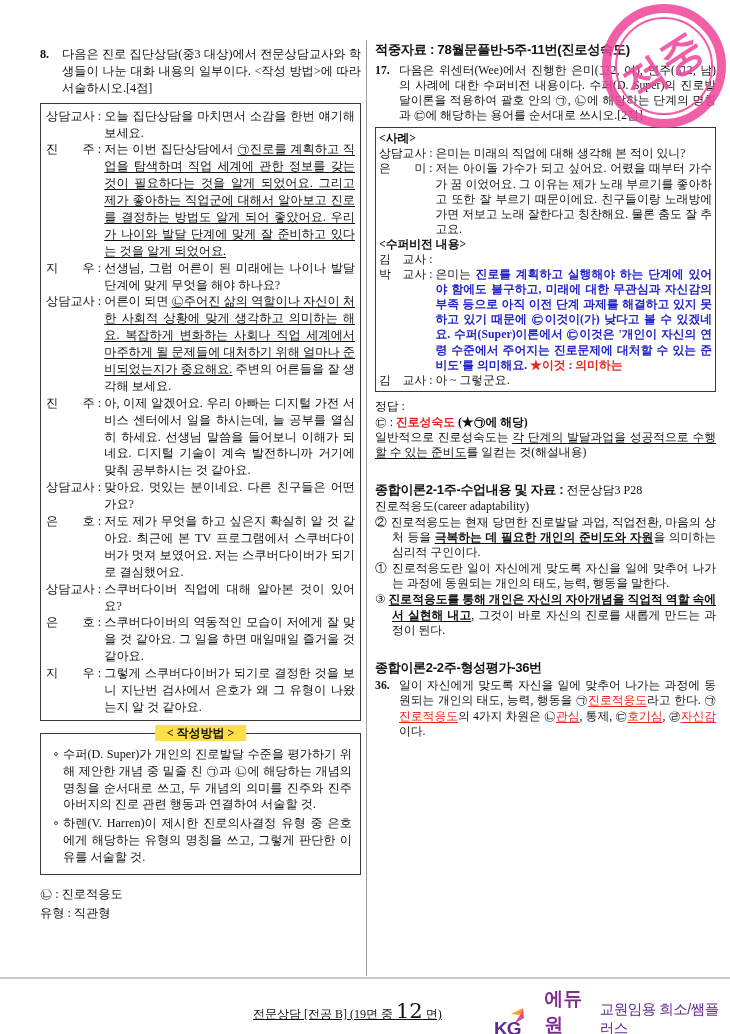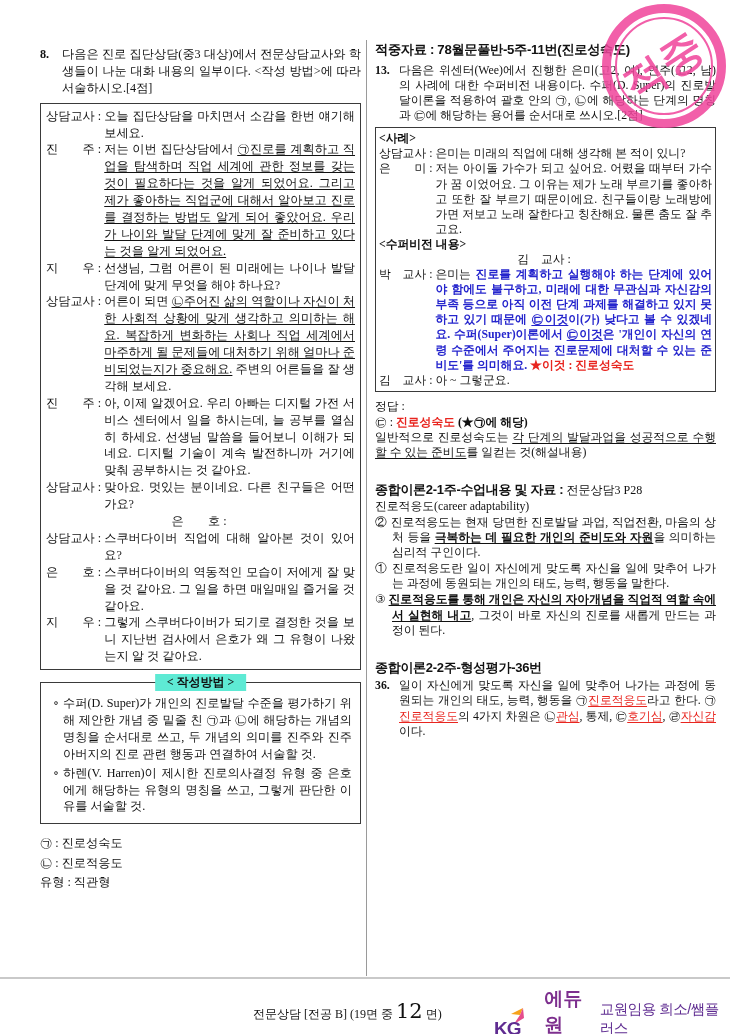--- a/index.html
+++ b/index.html
@@ -18,28 +18,28 @@
   .divider{position:absolute;left:366px;top:40px;width:1px;height:936px;background:#9a9a9a;}
 
   
   .q{display:flex;text-align:justify;}
   .qnum{flex:0 0 22px;font-weight:bold;}
   .qnum2{flex:0 0 24px;}
   .qtext{flex:1;}
 
   
   .box{border:1.6px solid #3a3a3a;padding:4px 5px;margin-top:6px;}
-  .row{display:flex;text-align:justify;justify-content:center;}
+  .row{display:flex;text-align:justify;}
   .spk{flex:0 0 auto;white-space:pre;}
   .txt{flex:1;}
 
   
   .method-box{border:1.4px solid #3a3a3a;margin-top:12px;padding:10px 8px 8px 8px;position:relative;}
   .method-legend{position:absolute;top:-9px;left:50%;transform:translateX(-50%);
-                 background:#5eead4;padding:0 12px;white-space:pre;font-weight:bold;font-size:12px;}
+                 background:#fde047;padding:0 12px;white-space:pre;font-weight:bold;font-size:12px;}
   .mitem{display:flex;text-align:justify;margin-top:2px;}
   .mbullet{flex:0 0 14px;text-align:center;}
 
   .answers{margin-top:10px;}
   .answers div{line-height:1.6;}
 
   
   .jj-header{font-family:"Liberation Sans","DejaVu Sans",sans-serif;font-weight:bold;
              font-size:13.2px;margin-bottom:4px;letter-spacing:-0.3px;}
   .case-box{border:1.4px solid #3a3a3a;padding:3px 3px;margin-top:4px;}
@@ -51,35 +51,35 @@
   .sec-title{font-family:"Liberation Sans","DejaVu Sans",sans-serif;font-weight:bold;
              font-size:13px;letter-spacing:-0.3px;}
   .nitem{padding-left:17px;text-indent:-17px;text-align:justify;margin-top:1px;}
 
   
   .u{text-decoration:underline;text-underline-offset:2px;}
   .red{color:var(--red);}
   .redb{color:var(--red);font-weight:bold;}
   .redu{color:var(--red);text-decoration:underline;text-underline-offset:2px;}
   .blue{color:var(--blue);font-weight:bold;}
-  .blueu{color:var(--blue);font-weight:bold;text-decoration:underline;text-underline-offset:2px;}
+  .blueu{color:var(--blue);font-weight:bold;text-underline-offset:2px;}
   .bold{font-weight:bold;}
   .boldu{font-weight:bold;text-decoration:underline;text-underline-offset:2px;}
 
   
   .stamp{position:absolute;left:602px;top:4px;width:124px;height:124px;opacity:0.86;pointer-events:none;}
   .stamp .ring-outer{position:absolute;inset:0;border:9px solid var(--pink);border-radius:50%;}
   .stamp .ring-inner{position:absolute;inset:13px;border:2px solid var(--pink);border-radius:50%;}
   .stamp .stamp-text{position:absolute;inset:0;display:flex;align-items:center;justify-content:center;
         transform:rotate(-33deg);font-family:"Liberation Sans","DejaVu Sans",sans-serif;
         font-weight:bold;font-size:42px;color:var(--pink);letter-spacing:1px;}
 
   
   .footer-line{position:absolute;left:0;top:977px;width:730px;height:2px;background:#c9c9c9;}
-  .footer-left{position:absolute;left:253px;top:999px;font-size:12px;white-space:pre;}
+  .footer-left{position:absolute;left:253px;top:999px;font-size:12px;white-space:pre;text-decoration:underline;}
   .footer-left .pagenum{font-size:21px;font-family:"DejaVu Serif",serif;}
   .footer-logo{position:absolute;left:494px;top:986px;display:flex;align-items:flex-end;
                font-family:"Liberation Sans","DejaVu Sans",sans-serif;justify-content:space-between;}
   .kg-markwrap{position:relative;width:34px;height:32px;}
   .kg-text{position:absolute;left:0;bottom:0;font-weight:bold;font-size:19px;color:var(--purple);letter-spacing:-1px;}
   .kg-ribbon{position:absolute;left:16px;top:0;}
   .logo-eduwon{font-weight:bold;font-size:19px;color:var(--purple2);margin-left:20px;padding-bottom:2px;}
   .logo-rest{font-size:14.5px;color:var(--purple);margin-left:5px;padding-bottom:2px;letter-spacing:-0.5px;}
 </style>
 </head>
@@ -113,20 +113,21 @@
       <div class="row">
           <span class="spk">진　　주 : </span>
           <div class="txt"><span>아, 이제 알겠어요. 우리 아빠는 디지털 가전 서비스 센터에서 일을 하시는데, 늘 공부를 열심히 하세요. 선생님 말씀을 들어보니 이해가 되네요. 디지털 기술이 계속 발전하니까 거기에 맞춰 공부하시는 것 같아요.</span></div>
         </div>
       <div class="row">
           <span class="spk">상담교사 : </span>
           <div class="txt"><span>맞아요. 멋있는 분이네요. 다른 친구들은 어떤가요?</span></div>
         </div>
       <div class="row">
           <span class="spk">은　　호 : </span>
+          <div class="txt"><span>저도 제가 무엇을 하고 싶은지 확실히 알 것 같아요. 최근에 본 TV 프로그램에서 스쿠버다이버가 멋져 보였어요. 저는 스쿠버다이버가 되기로 결심했어요.</span></div>
         </div>
       <div class="row">
           <span class="spk">상담교사 : </span>
           <div class="txt"><span>스쿠버다이버 직업에 대해 알아본 것이 있어요?</span></div>
         </div>
       <div class="row">
           <span class="spk">은　　호 : </span>
           <div class="txt"><span>스쿠버다이버의 역동적인 모습이 저에게 잘 맞을 것 같아요. 그 일을 하면 매일매일 즐거울 것 같아요.</span></div>
         </div>
       <div class="row">
@@ -141,53 +142,52 @@
           <span class="mbullet">∘</span>
           <div class="txt">수퍼(D. Super)가 개인의 진로발달 수준을 평가하기 위해 제안한 개념 중 밑줄 친 ㉠과 ㉡에 해당하는 개념의 명칭을 순서대로 쓰고, 두 개념의 의미를 진주와 진주 아버지의 진로 관련 행동과 연결하여 서술할 것.</div>
         </div>
       <div class="mitem">
           <span class="mbullet">∘</span>
           <div class="txt">하렌(V. Harren)이 제시한 진로의사결정 유형 중 은호에게 해당하는 유형의 명칭을 쓰고, 그렇게 판단한 이유를 서술할 것.</div>
         </div>
     </div>
 
     <div class="answers">
-      <div>㉠ : 진로성숙도</div>
       <div>㉡ : 진로적응도</div>
       <div>유형 : 직관형</div>
     </div>
   </div>
 
   <div class="divider"></div>
 
   <div class="col-right">
     <div class="jj-header">적중자료 : 78월문풀반-5주-11번(진로성숙도)</div>
 
     <div class="q">
-      <span class="qnum qnum2">13.</span>
+      <span class="qnum qnum2">17.</span>
       <div class="qtext">다음은 위센터(Wee)에서 진행한 은미(고2, 여), 연주(고2, 남)의 사례에 대한 수퍼비전 내용이다. 수퍼(D. Super)의 진로발달이론을 적용하여 괄호 안의 ㉠, ㉡에 해당하는 단계의 명칭과 ㉢에 해당하는 용어를 순서대로 쓰시오.[2점]</div>
     </div>
 
     <div class="case-box">
       <div class="case-label">&lt;사례&gt;</div>
       <div class="row">
           <span class="spk">상담교사 : </span>
           <div class="txt"><span>은미는 미래의 직업에 대해 생각해 본 적이 있니?</span></div>
         </div>
       <div class="row">
           <span class="spk">은　　미 : </span>
           <div class="txt"><span>저는 아이돌 가수가 되고 싶어요. 어렸을 때부터 가수가 꿈 이었어요. 그 이유는 제가 노래 부르기를 좋아하고 또한 잘 부르기 때문이에요. 친구들이랑 노래방에 가면 저보고 노래 잘한다고 칭찬해요. 물론 춤도 잘 추고요.</span></div>
         </div>
       <div class="case-label">&lt;수퍼비전 내용&gt;</div>
       <div class="row">
           <span class="spk">김　교사 : </span>
         </div>
       <div class="row">
           <span class="spk">박　교사 : </span>
-          <div class="txt"><span>은미는 </span><span class="blue">진로를 계획하고 실행해야 하는 단계에 있어야 함에도 불구하고, 미래에 대한 무관심과 자신감의 부족 등으로 아직 이전 단계 과제를 해결하고 있지 못하고 있기 때문에 </span><span class="blueu">㉢이것</span><span class="blue">이(가) 낮다고 볼 수 있겠네요. 수퍼(Super)이론에서 </span><span class="blueu">㉢이것</span><span class="blue">은 '개인이 자신의 연령 수준에서 주어지는 진로문제에 대처할 수 있는 준비도'를 의미해요. </span><span class="redb">★이것 : 진로성숙도</span></div>
+          <div class="txt"><span>은미는 </span><span class="blue">진로를 계획하고 실행해야 하는 단계에 있어야 함에도 불구하고, 미래에 대한 무관심과 자신감의 부족 등으로 아직 이전 단계 과제를 해결하고 있지 못하고 있기 때문에 </span><span class="blueu">㉢이것</span><span class="blue">이(가) 낮다고 볼 수 있겠네요. 수퍼(Super)이론에서 </span><span class="blueu">㉢이것</span><span class="blue">은 '개인이 자신의 연령 수준에서 주어지는 진로문제에 대처할 수 있는 준비도'를 의미해요. </span><span class="redb">★이것 : 의미하는</span></div>
         </div>
       <div class="row">
           <span class="spk">김　교사 : </span>
           <div class="txt"><span>아 ~ 그렇군요.</span></div>
         </div>
     </div>
 
     <div class="ans-label">정답 :</div>
     <div class="ans-line"><span>㉢ : </span><span class="redb">진로성숙도</span><span> </span><span class="bold">(★㉠에 해당)</span></div>
     <div class="ans-note"><span>일반적으로 진로성숙도는 </span><span class="u">각 단계의 발달과업을 성공적으로 수행할 수 있는 준비도</span><span>를 일컫는 것(해설내용)</span></div>

